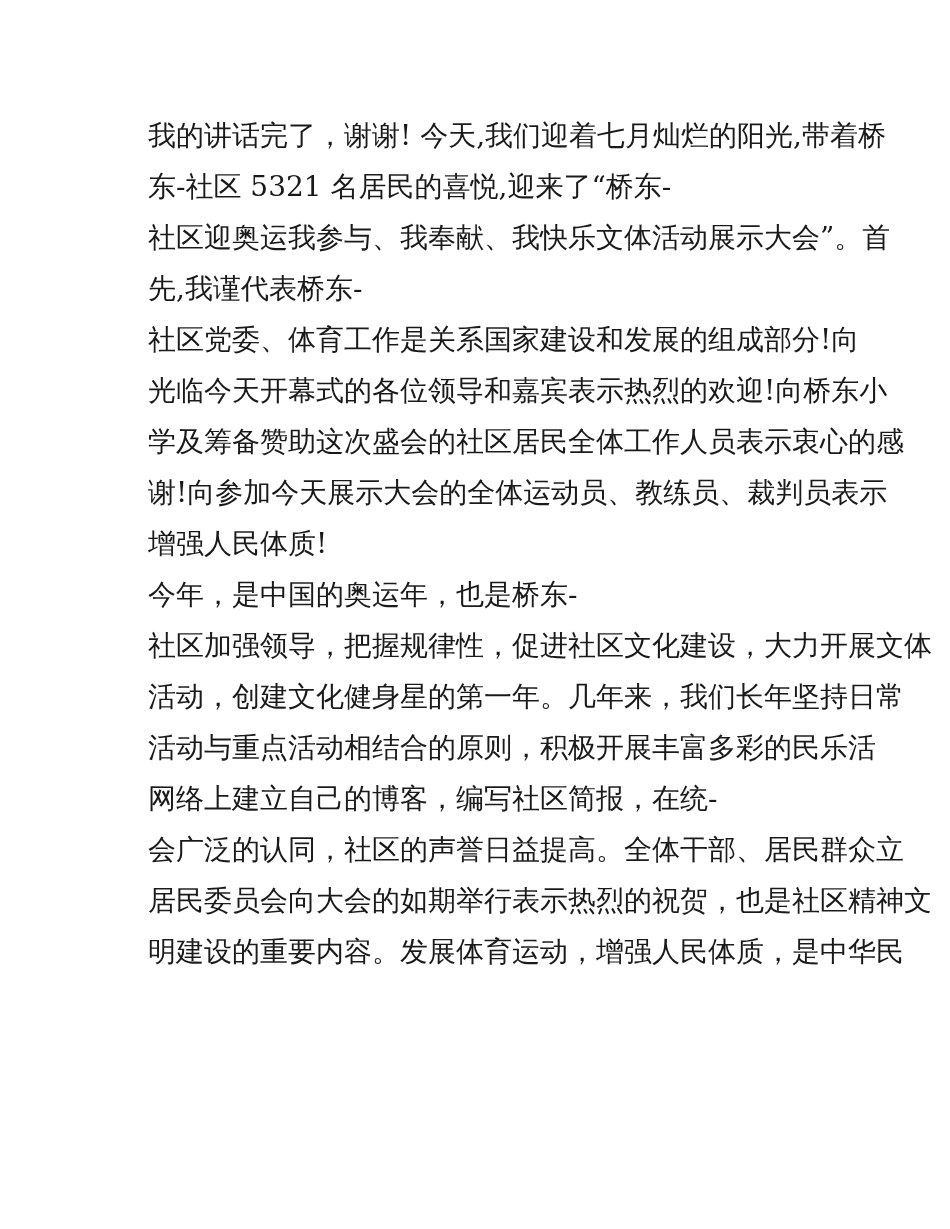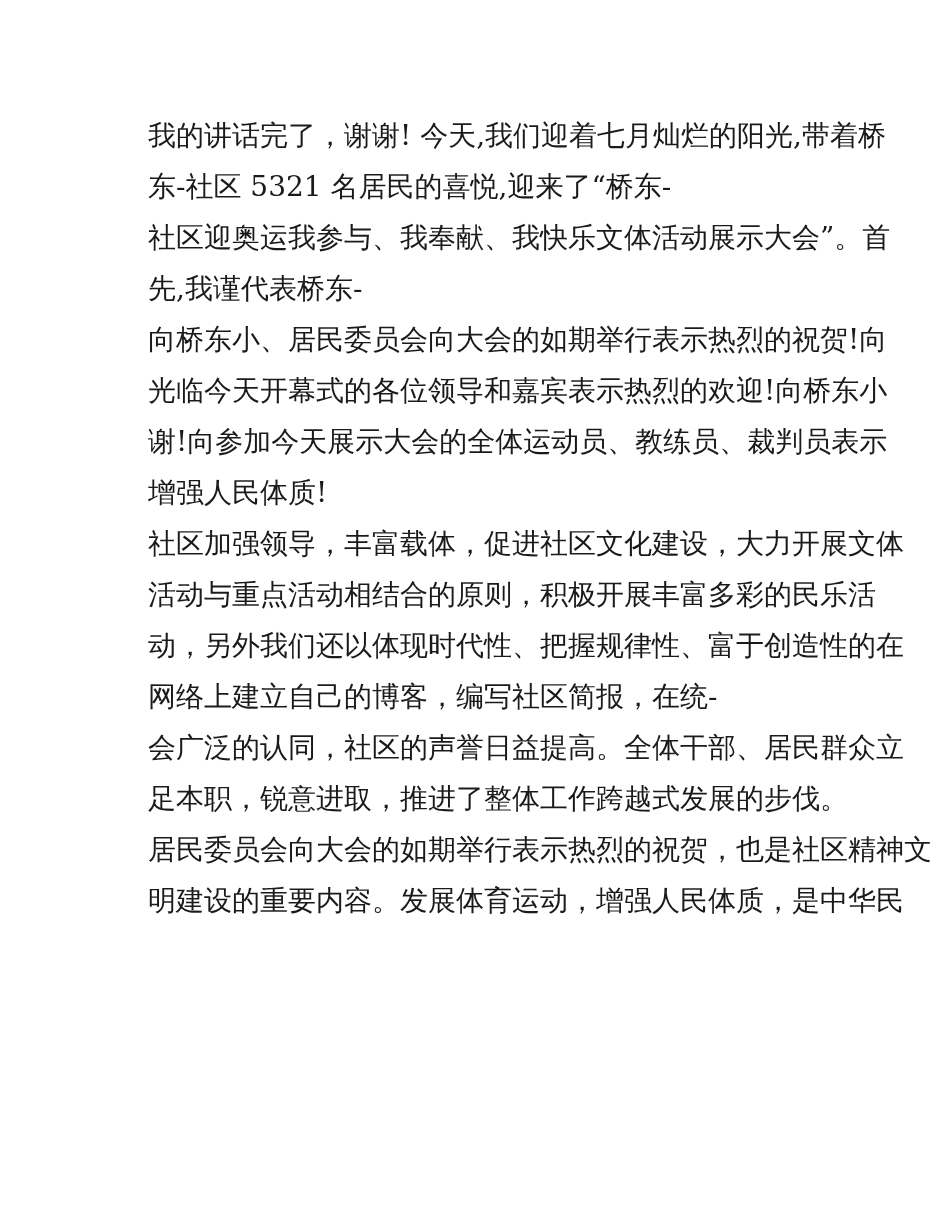--- a/index.html
+++ b/index.html
@@ -41,26 +41,27 @@
   </style>
 </head>
 <body>
 
 <div class="page">
   <div class="body-text">
     <span class="line">我的讲话完了，谢谢! 今天,我们迎着七月灿烂的阳光,带着桥</span>
     <span class="line">东-社区 5321 名居民的喜悦,迎来了“桥东-</span>
     <span class="line">社区迎奥运我参与、我奉献、我快乐文体活动展示大会”。首</span>
     <span class="line">先,我谨代表桥东-</span>
-    <span class="line">向桥东小、居民委员会向大会的如期举行表示热烈的祝贺!向</span>
+    <span class="line">社区党委、体育工作是关系国家建设和发展的组成部分!向</span>
     <span class="line">光临今天开幕式的各位领导和嘉宾表示热烈的欢迎!向桥东小</span>
+    <span class="line">学及筹备赞助这次盛会的社区居民全体工作人员表示衷心的感</span>
     <span class="line">谢!向参加今天展示大会的全体运动员、教练员、裁判员表示</span>
     <span class="line">增强人民体质!</span>
-    <span class="line">社区加强领导，丰富载体，促进社区文化建设，大力开展文体</span>
+    <span class="line">今年，是中国的奥运年，也是桥东-</span>
+    <span class="line">社区加强领导，把握规律性，促进社区文化建设，大力开展文体</span>
+    <span class="line">活动，创建文化健身星的第一年。几年来，我们长年坚持日常</span>
     <span class="line">活动与重点活动相结合的原则，积极开展丰富多彩的民乐活</span>
-    <span class="line">动，另外我们还以体现时代性、把握规律性、富于创造性的在</span>
     <span class="line">网络上建立自己的博客，编写社区简报，在统-</span>
     <span class="line">会广泛的认同，社区的声誉日益提高。全体干部、居民群众立</span>
-    <span class="line">足本职，锐意进取，推进了整体工作跨越式发展的步伐。</span>
     <span class="line">居民委员会向大会的如期举行表示热烈的祝贺，也是社区精神文</span>
     <span class="line">明建设的重要内容。发展体育运动，增强人民体质，是中华民</span>
   </div>
 </div>
 
 </body></html>

